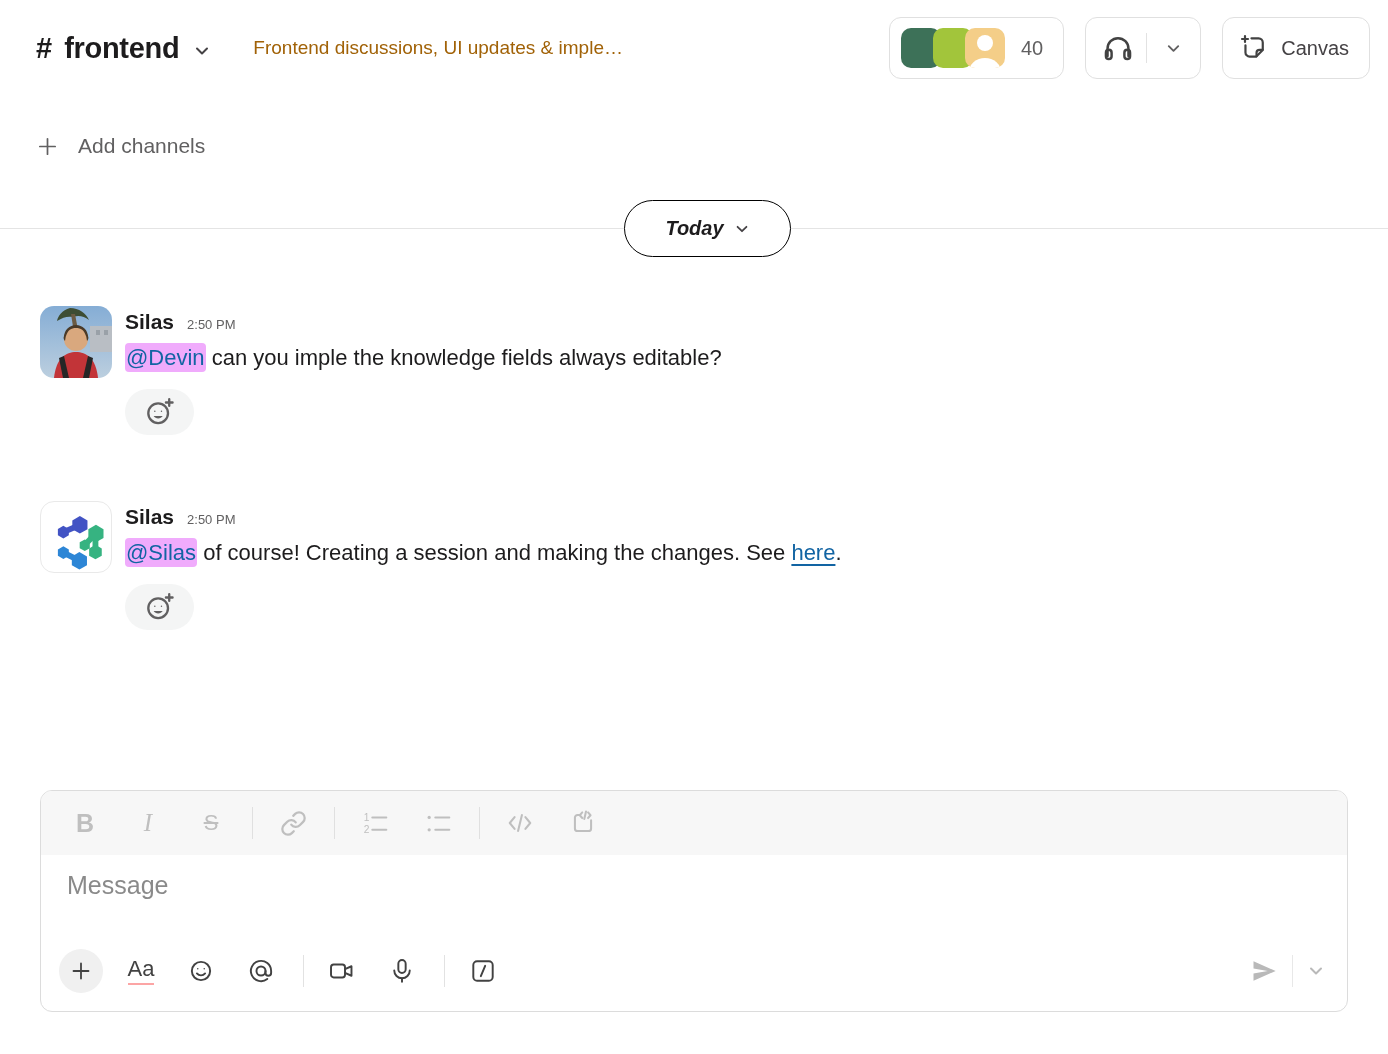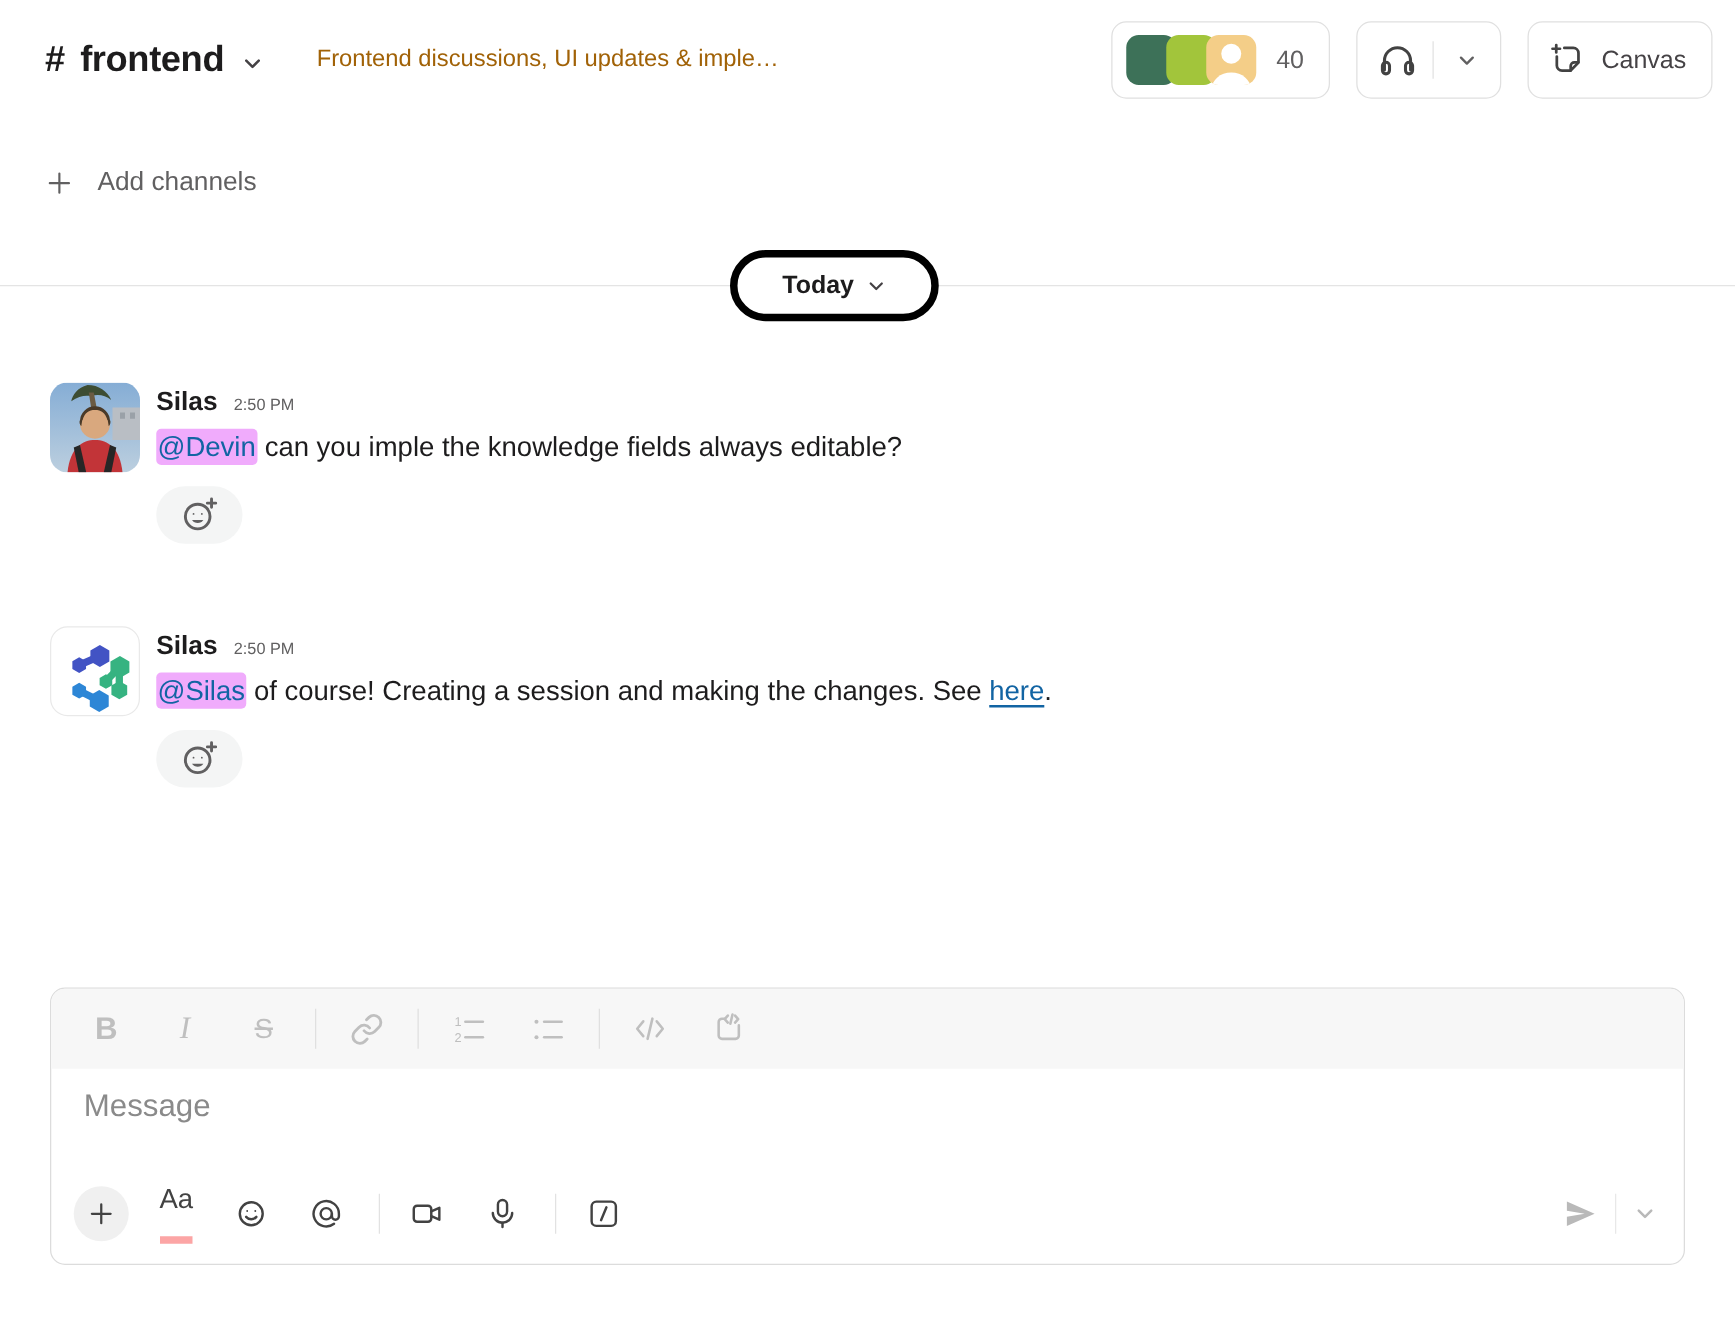--- a/index.html
+++ b/index.html
@@ -25,21 +25,21 @@
   .huddle-btn { padding:0 12px 0 16px; }
   .vdiv { width:1px; height:30px; background:#e2e2e2; margin:0 12px; }
   .canvas-btn { padding:0 20px 0 16px; gap:12px; }
   .canvas-label { font-size:20px; color:#454245; }
 
   
   .add-channels { position:absolute; top:134px; left:36px; display:flex; align-items:center; gap:19px; color:#616061; font-size:21px; cursor:pointer; }
 
   
   .day-rule { position:absolute; top:228px; left:0; right:0; border-top:1px solid #e4e4e4; }
-  .day-pill { position:absolute; top:200px; left:584px; width:167px; height:57px; background:#fff; border:6px solid #000000; border-radius:29px; display:flex; align-items:center; justify-content:center; gap:10px; cursor:pointer; }
+  .day-pill { position:absolute; top:200px; left:624px; width:167px; height:57px; background:#fff; border:1px solid #000000; border-radius:29px; display:flex; align-items:center; justify-content:center; gap:10px; cursor:pointer;font-style:italic; }
   .day-label { font-size:20px; font-weight:bold; }
 
   
   .messages { position:absolute; top:306px; left:40px; right:40px; }
   .message { display:flex; gap:13px; margin-bottom:66px; }
   .avatar { width:72px; height:72px; border-radius:14px; overflow:hidden; flex-shrink:0; cursor:pointer; }
   .avatar.logo { border:1px solid #e9e9e9; background:#fff; }
   .msg-body { padding-top:4px; }
   .msg-head { display:flex; align-items:baseline; gap:13px; }
   .author { font-size:21px; font-weight:bold; cursor:pointer; }
@@ -56,21 +56,21 @@
   .fmt-b { font-size:25px; font-weight:bold; }
   .fmt-i { font-size:25px; font-style:italic; font-family:"Liberation Serif", serif; }
   .fmt-s { font-size:22px; text-decoration:line-through; }
   .fdiv { width:1px; height:32px; background:#e0e0e0; margin:0 18px 0 0; }
   .input-row { flex:1; padding:16px 26px 0 26px; }
   .msg-input { width:100%; border:none; outline:none; font-size:25px; font-family:"Liberation Sans", sans-serif; color:#1d1c1d; background:transparent; }
   .msg-input::placeholder { color:#8a8a8a; }
   .action-bar { height:66px; display:flex; align-items:center; padding:0 22px 14px 18px; }
   .act-btn { width:44px; height:44px; border:none; background:transparent; display:flex; align-items:center; justify-content:center; margin-right:16px; cursor:pointer; color:#424242; }
   .plus-btn { border-radius:50%; background:#f0f0f0; }
-  .aa-label { font-size:22px; color:#424242; border-bottom:6px solid #fca5a5; padding-bottom:17px; line-height:1.1; }
+  .aa-label { font-size:22px; color:#424242; border-bottom:2px solid #fca5a5; padding-bottom:1px; line-height:1.1; }
   .adiv { width:1px; height:32px; background:#e2e2e2; margin:0 16px 0 4px; }
   .send-group { margin-left:auto; display:flex; align-items:center; }
   .send-btn, .sched-btn { border:none; background:transparent; display:flex; align-items:center; justify-content:center; cursor:pointer; }
   .sdiv { width:1px; height:32px; background:#e8e8e8; margin:0 14px; }
 
   svg { display:block; }
 </style>
 </head>
 <body>
 

